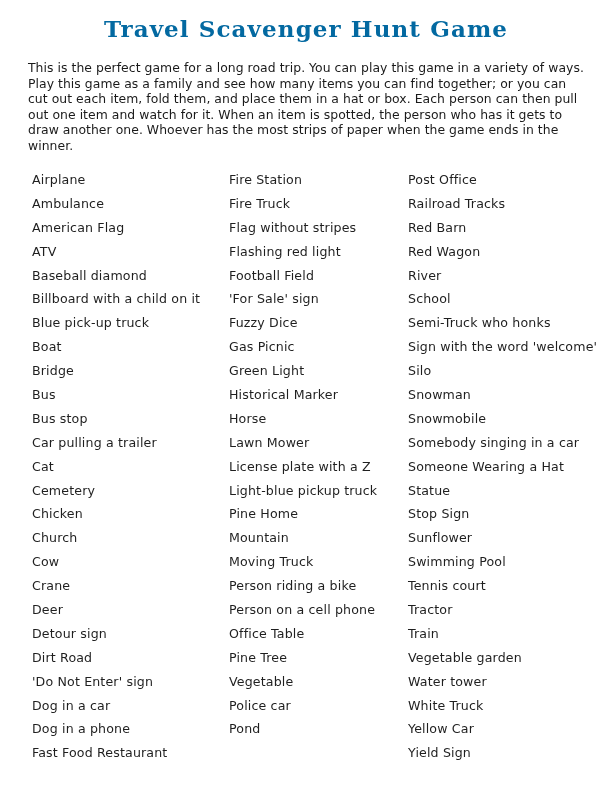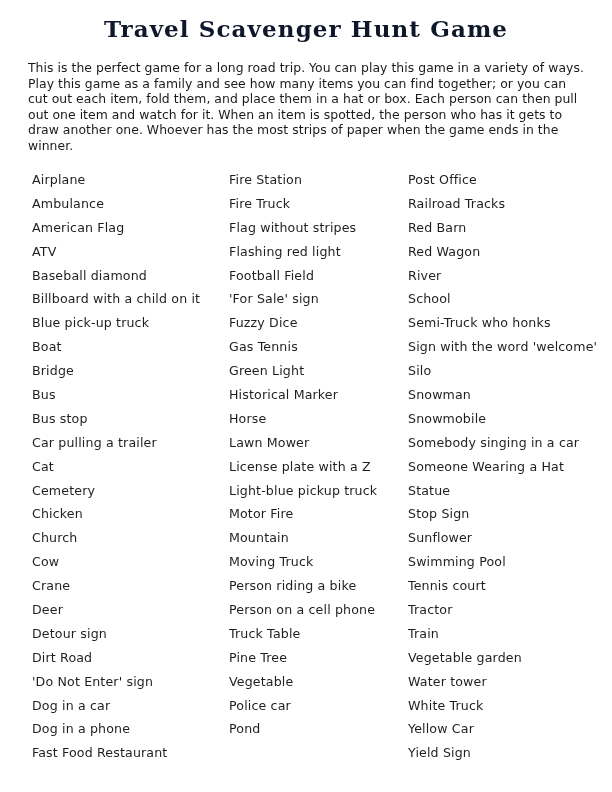--- a/index.html
+++ b/index.html
@@ -30,21 +30,21 @@
     position: absolute;
     left: 0;
     top: 14px;
     width: 612px;
     text-align: center;
     font-family: "DejaVu Serif", "Liberation Serif", serif;
     font-weight: 700;
     font-size: 23px;
     line-height: 30px;
     letter-spacing: 1.1px;
-    color: #0f172a;
+    color: #0369a1;
     white-space: nowrap;
   }
 
   
   .intro {
     position: absolute;
     left: 28px;
     top: 60px;
     width: 560px;
     font-family: "DejaVu Sans", "Liberation Sans", sans-serif;
@@ -120,33 +120,33 @@
         <div class="item">Fast Food Restaurant</div>
       </div>
     <div class="column col-2">
         <div class="item">Fire Station</div>
         <div class="item">Fire Truck</div>
         <div class="item">Flag without stripes</div>
         <div class="item">Flashing red light</div>
         <div class="item">Football Field</div>
         <div class="item">'For Sale' sign</div>
         <div class="item">Fuzzy Dice</div>
-        <div class="item">Gas Tennis</div>
+        <div class="item">Gas Picnic</div>
         <div class="item">Green Light</div>
         <div class="item">Historical Marker</div>
         <div class="item">Horse</div>
         <div class="item">Lawn Mower</div>
         <div class="item">License plate with a Z</div>
         <div class="item">Light-blue pickup truck</div>
-        <div class="item">Motor Fire</div>
+        <div class="item">Pine Home</div>
         <div class="item">Mountain</div>
         <div class="item">Moving Truck</div>
         <div class="item">Person riding a bike</div>
         <div class="item">Person on a cell phone</div>
-        <div class="item">Truck Table</div>
+        <div class="item">Office Table</div>
         <div class="item">Pine Tree</div>
         <div class="item">Vegetable</div>
         <div class="item">Police car</div>
         <div class="item">Pond</div>
       </div>
     <div class="column col-3">
         <div class="item">Post Office</div>
         <div class="item">Railroad Tracks</div>
         <div class="item">Red Barn</div>
         <div class="item">Red Wagon</div>

